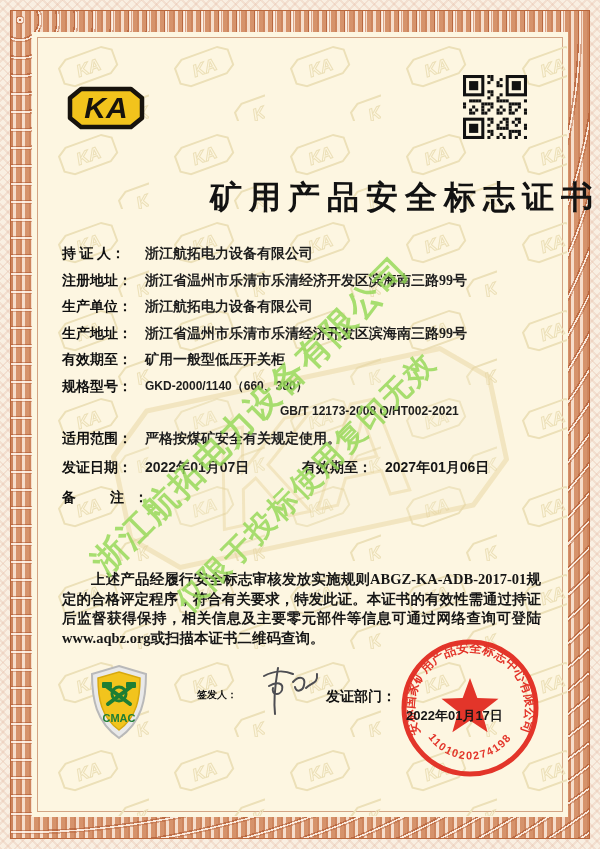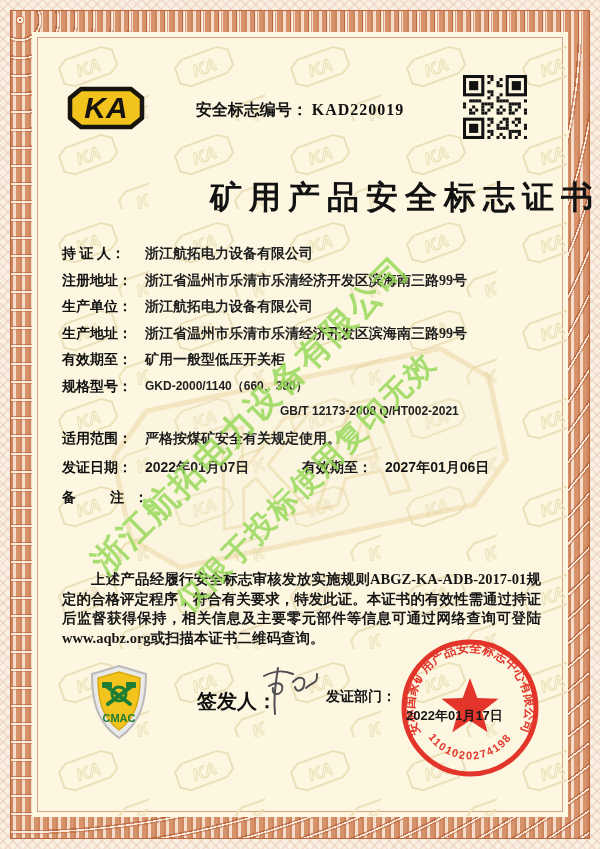--- a/index.html
+++ b/index.html
@@ -28,21 +28,21 @@
   .row{position:absolute; left:62px; z-index:6; font-size:14px; color:#151515; white-space:nowrap;}
   .row .lab{font-weight:bold; color:#0f0f0f;}
   .row .val{position:absolute; left:83px; top:0; font-weight:600; color:#1d1d1d;}
   .row .val.latin{font-family:"Liberation Sans",sans-serif; font-weight:bold; font-size:12px;}
   .row7 .val{left:174px;margin-left:44px;}
   .issue .lab2{position:absolute; left:240px; top:0; font-weight:bold;}
   .issue .val2{position:absolute; left:323px; top:0; font-family:"Liberation Sans",sans-serif; font-weight:bold;}
   .issue .val{font-family:"Liberation Sans",sans-serif; font-weight:bold;}
   .statement{position:absolute; left:62px; top:570px; width:479px; z-index:6; font-size:14.5px; line-height:19.5px; font-weight:600; color:#161616; text-align:justify; text-indent:2em;}
   .cmac{position:absolute; left:86px; top:664px; z-index:6;}
-  .signer{position:absolute; left:197px; top:688px; z-index:6; font-size:20px; font-weight:bold; color:#111;}
+  .signer{position:absolute; left:197px; top:688px; z-index:6; font-size:10px; font-weight:bold; color:#111;}
   .dept{position:absolute; left:326px; top:688px; z-index:6; font-size:14px; font-weight:bold; color:#111;}
   .sig{position:absolute; left:246px; top:660px; z-index:7;}
   .seal{position:absolute; left:395px; top:633px; z-index:9; opacity:.92;}
   .sealdate{position:absolute; left:406px; top:707px; z-index:10; font-size:13px; font-weight:bold; color:#161616; font-family:"Liberation Sans",sans-serif;}
 </style>
 </head>
 <body>
 
 <div class="page">
   <div class="band"></div>
@@ -67,21 +67,20 @@
       <polygon points="-150,-80 150,-80 192,-42 192,42 150,80 -150,80 -192,42 -192,-42" fill="rgba(247,239,214,0.45)" stroke="#ead8a6" stroke-width="5" stroke-linejoin="round"></polygon>
       <text x="0" y="52" font-size="140" font-style="italic" font-weight="bold" text-anchor="middle" fill="none" stroke="#ead8a6" stroke-width="3" font-family="Liberation Sans, sans-serif">KA</text>
     </g>
   </svg>
 
   <svg class="kalogo" width="80" height="50" viewBox="0 0 160 100">
     <polygon points="30,12 130,12 152,30 152,70 130,88 30,88 8,70 8,30" fill="#f2c31c" stroke="#17130d" stroke-width="9" stroke-linejoin="round"></polygon>
     <text x="80" y="70" font-size="60" font-weight="bold" font-style="italic" text-anchor="middle" fill="#17130d" font-family="Liberation Sans, sans-serif">KA</text>
   </svg>
 
-  <div class="hdr-no"><span class="lab" style="font-weight:bold">安全标志编号：</span> <b>KAD220019</b></div>
 
   <svg class="qr" id="qr" width="64" height="64" viewBox="0 0 21 21">
       <rect x="0" y="0" width="21" height="21" fill="#fdf6e1"></rect>
       <rect x="8" y="0" width="1" height="1" fill="#111"></rect>
       <rect x="9" y="0" width="1" height="1" fill="#111"></rect>
       <rect x="9" y="1" width="1" height="1" fill="#111"></rect>
       <rect x="12" y="1" width="1" height="1" fill="#111"></rect>
       <rect x="8" y="2" width="1" height="1" fill="#111"></rect>
       <rect x="11" y="2" width="1" height="1" fill="#111"></rect>
       <rect x="11" y="3" width="1" height="1" fill="#111"></rect>

